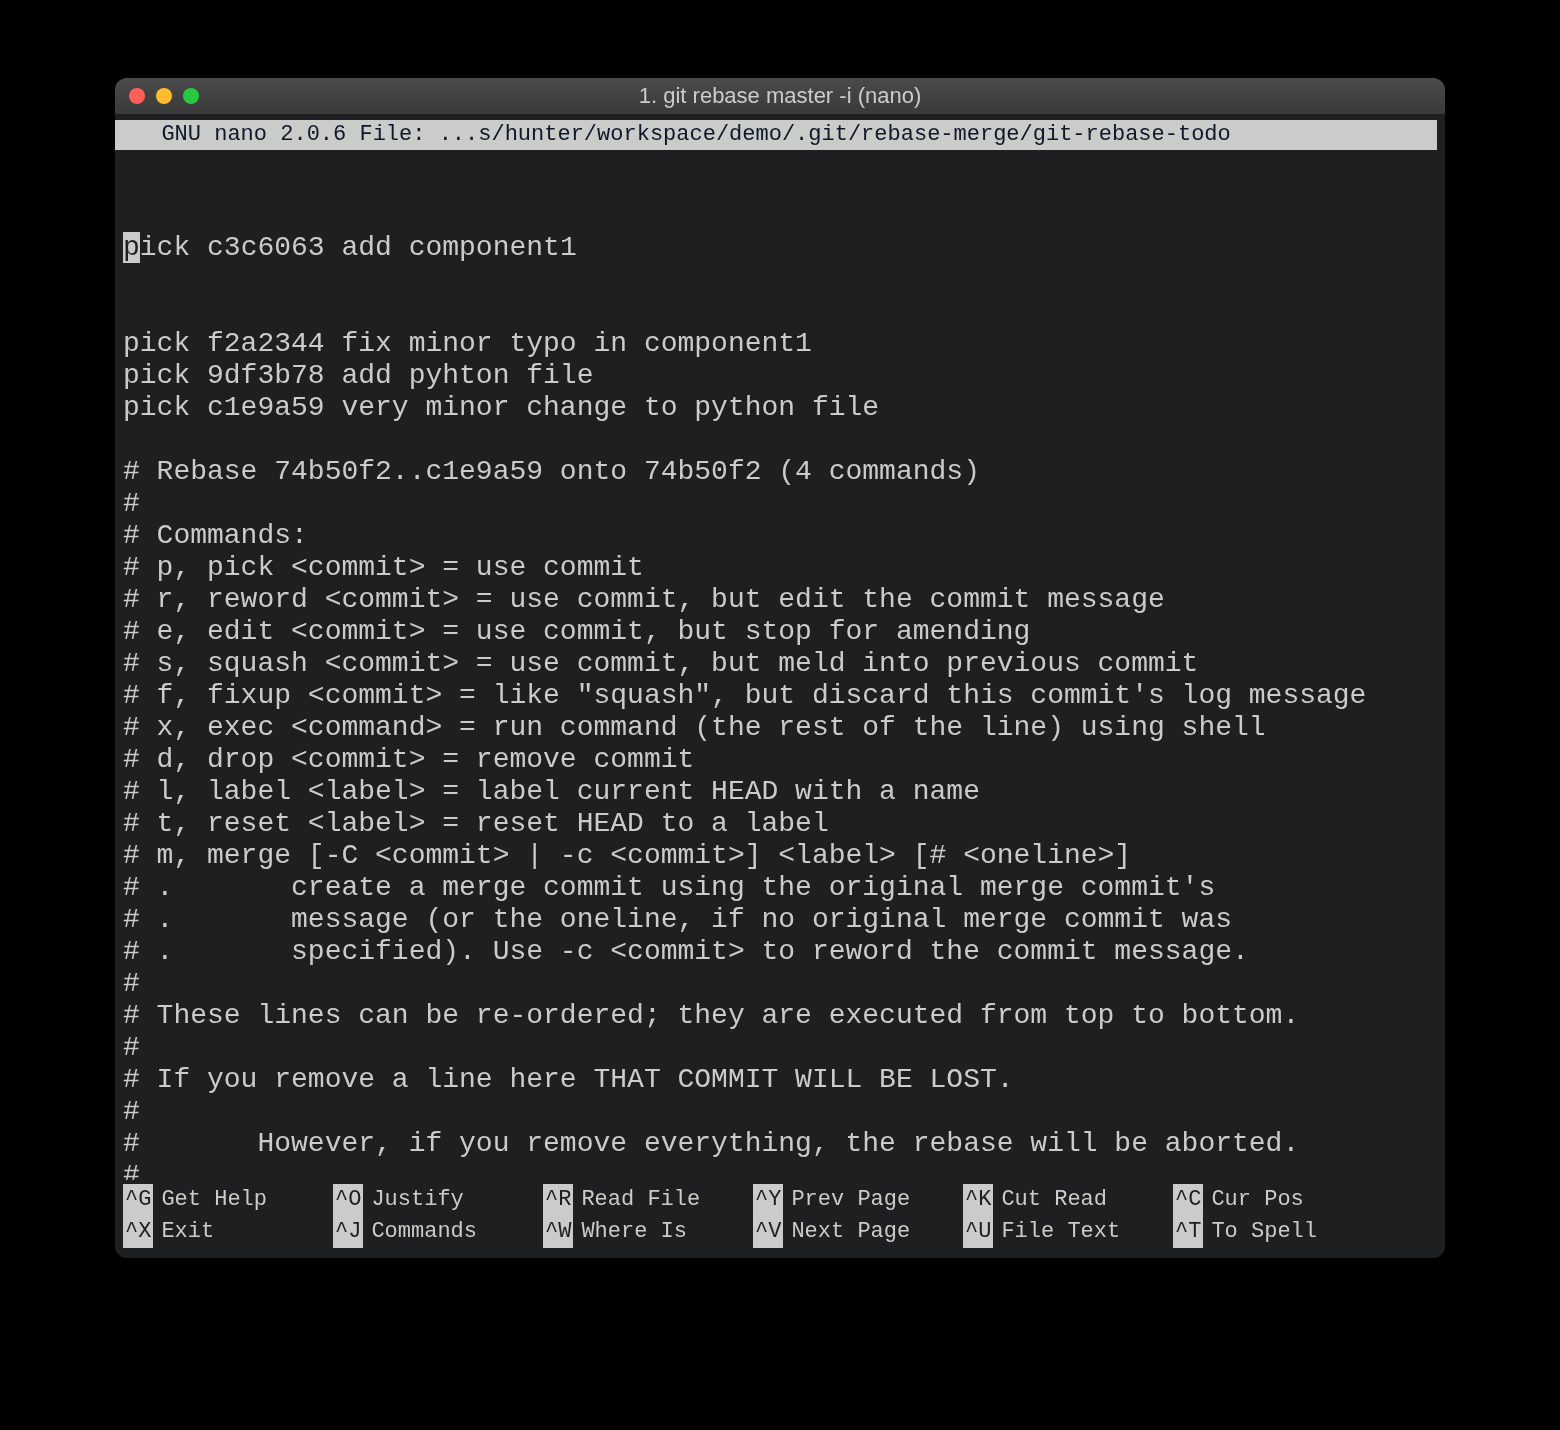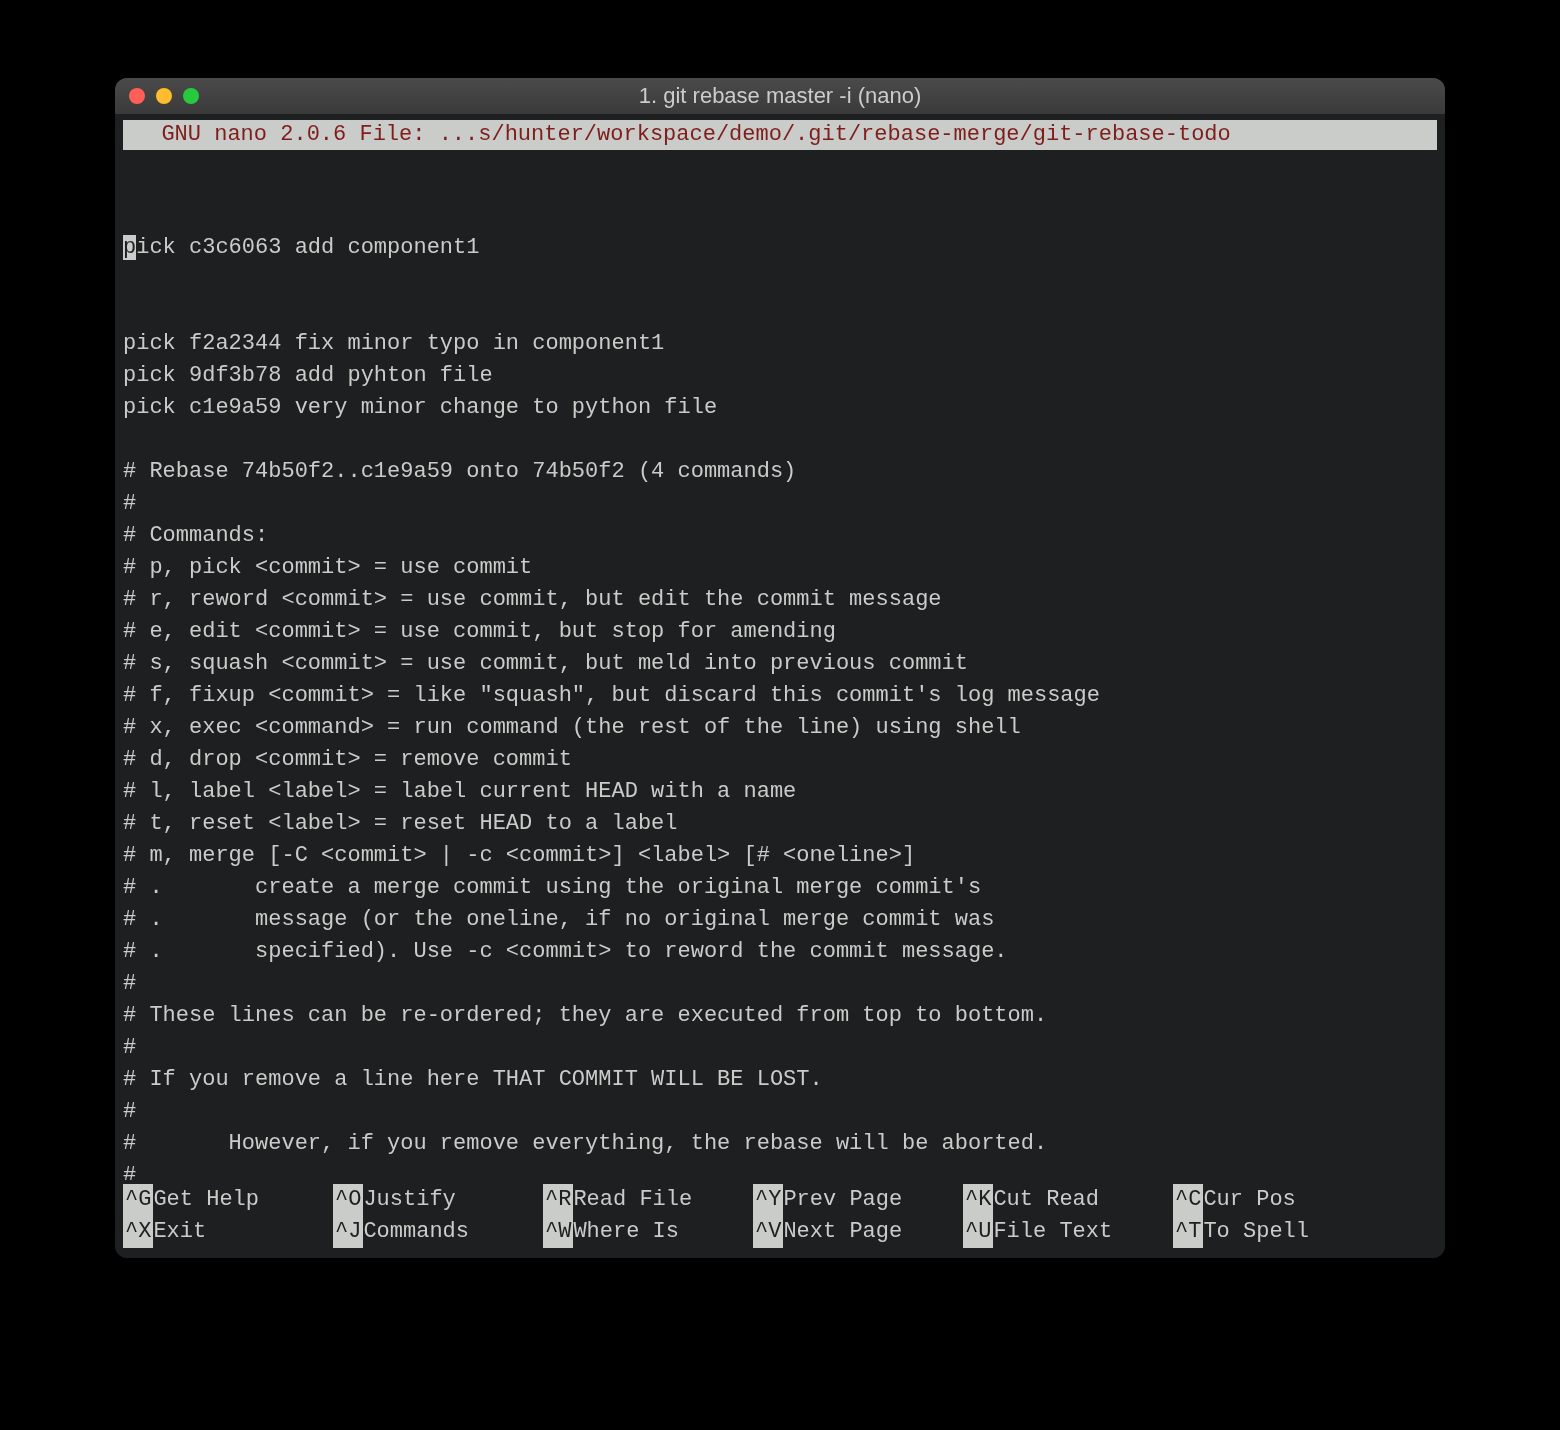--- a/index.html
+++ b/index.html
@@ -47,34 +47,34 @@
     .window-title {
       position: absolute;
       left: 0; right: 0;
       text-align: center;
       color: #ccc;
       font-size: 22px;
       font-family: -apple-system, "Helvetica Neue", Arial, sans-serif;
       pointer-events: none;
     }
     .nano-header {
-      margin: 6px 8px 0 8px;
+      margin: 6px 8px 0 0;
       background: #c9ccc8;
-      color: #7f1d1d;
+      color: #0f172a;
       font-size: 22px;
       line-height: 30px;
-      padding: 0 12px;
+      padding: 0 20px;
       white-space: pre;
       flex-shrink: 0;
     }
     .editor {
       flex: 1;
       padding: 18px 8px 6px 8px;
       color: #c9ccc8;
-      font-size: 22px;
+      font-size: 28px;
       line-height: 32px;
       white-space: pre;
       overflow: hidden;
     }
     .line { white-space: pre; }
     .cursor {
       background: #c9ccc8;
       color: #1d1f21;
     }
     .help {
@@ -91,21 +91,21 @@
       display: inline-flex;
       width: 210px;
       flex-shrink: 0;
     }
     .help-key {
       background: #c9ccc8;
       color: #1d1f21;
       padding: 0 2px;
     }
     .help-label {
-      margin-left: 0;
+      margin-left: 8px;
       white-space: pre;
     }
   </style>
 </head>
 <body>
 
 <div class="window">
   <div class="titlebar">
     <div class="traffic-lights">
       <div class="traffic-light tl-close"></div>

